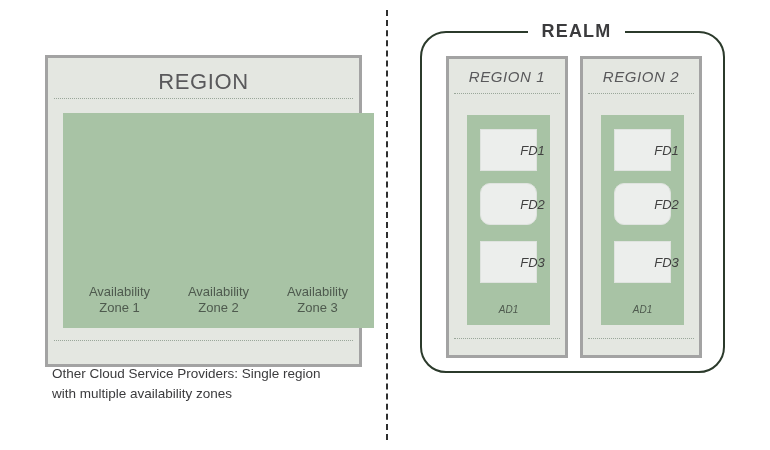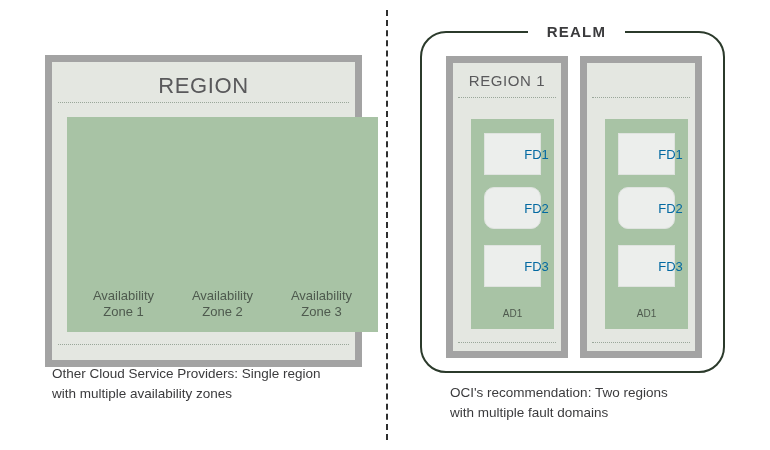--- a/index.html
+++ b/index.html
@@ -27,21 +27,21 @@
     top: 10px;
     width: 0;
     height: 430px;
     border-left: 2px dashed #2e2e2e;
   }
 
   
   .panel {
     position: absolute;
     background: #e4e7e1;
-    border: 7px solid #a3a3a3;
+    border: 3px solid #a3a3a3;
     box-sizing: border-box;
   }
 
   .panel-title {
     position: absolute;
     left: 0;
     right: 0;
     text-align: center;
     color: #59595b;
     letter-spacing: 0.6px;
@@ -111,30 +111,31 @@
   #realm-label {
     position: absolute;
     left: 528px;
     top: 14px;
     width: 97px;
     height: 34px;
     background: #ffffff;
     display: flex;
     align-items: center;
     justify-content: center;
-    font-size: 15px;
+    font-size: 18px;
     font-weight: bold;
     color: #3b3b3d;
     letter-spacing: 1.2px;
   }
 
   .region-panel {
     top: 56px;
     width: 122px;
     height: 302px;
+    font-style: italic;
   }
   #region-1 { left: 446px; }
   #region-2 { left: 580px; }
   .region-panel .panel-title {
     top: 9px;
     font-size: 15px;
   }
   .region-panel .dotted-rule.top { left: 5px; right: 5px; top: 34px; }
   .region-panel .dotted-rule.bottom { left: 5px; right: 5px; top: 279px; }
 
@@ -154,21 +155,21 @@
     left: 13px;
     width: 57px;
     height: 42px;
     background: #eceeec;
     border: 1px solid #dfe3df;
     box-sizing: border-box;
     display: flex;
     align-items: center;
     justify-content: center;
     font-size: 13px;
-    color: #0369a1;
+    color: #404040;
     padding-left: 48px;
   }
   .fd-box.fd1 { top: 14px; }
   .fd-box.fd2 { top: 68px; border-radius: 10px; }
   .fd-box.fd3 { top: 126px; }
 
   
   .caption {
     position: absolute;
     font-size: 13.5px;
@@ -220,28 +221,27 @@
       <div class="fd-box fd1">FD1</div>
       <div class="fd-box fd2">FD2</div>
       <div class="fd-box fd3">FD3</div>
       <div class="green-label">AD1</div>
     </div>
 
     <div class="dotted-rule bottom"></div>
   </div>
 
   <div class="panel region-panel" id="region-2">
+    <div class="panel-title">REGION 2</div>
     <div class="dotted-rule top"></div>
 
     <div class="green-box ad-box">
       <div class="fd-box fd1">FD1</div>
       <div class="fd-box fd2">FD2</div>
       <div class="fd-box fd3">FD3</div>
       <div class="green-label">AD1</div>
     </div>
 
     <div class="dotted-rule bottom"></div>
   </div>
 
-  <div class="caption" id="caption-right">OCI's recommendation: Two regions
-with multiple fault domains</div>
 
 </div>
 
 </body></html>

